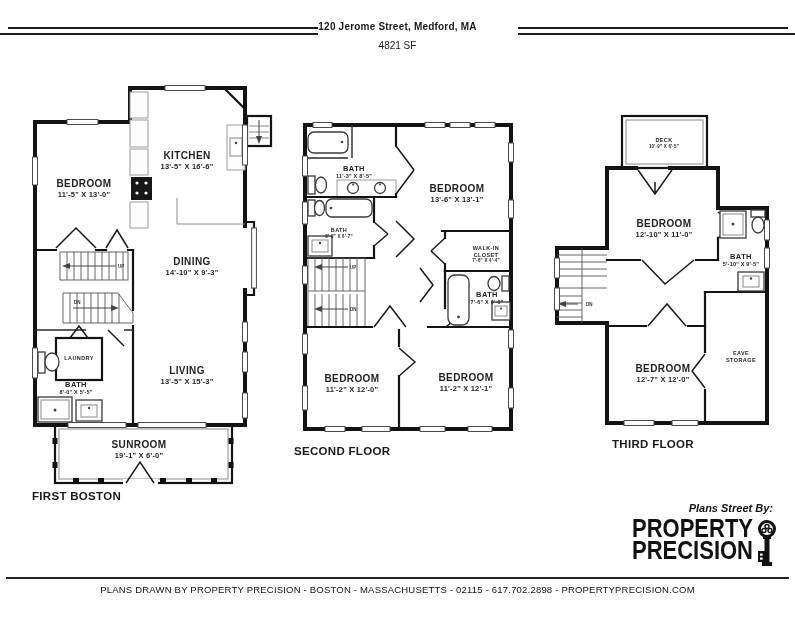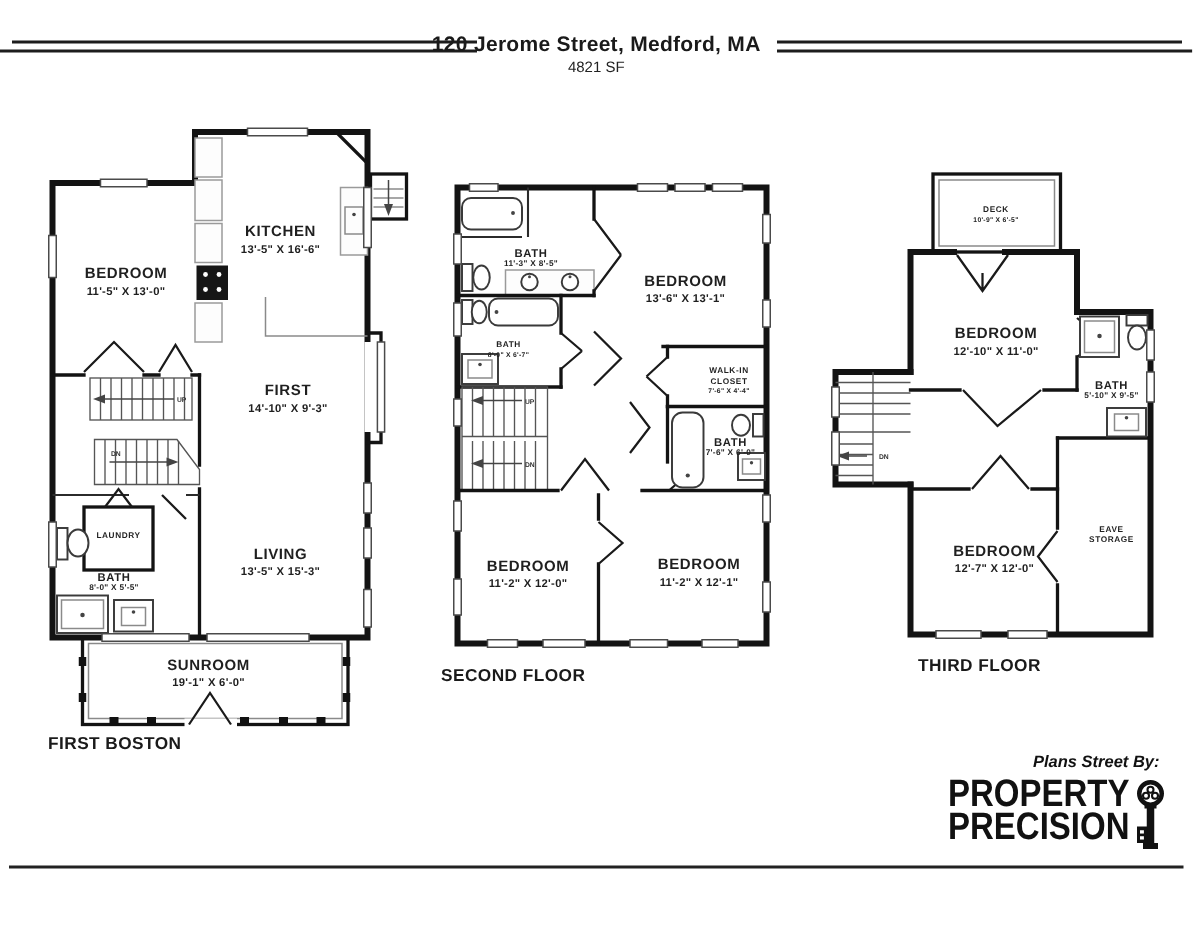--- a/index.html
+++ b/index.html
@@ -1,20 +1,20 @@
 <!DOCTYPE html>
 <html><head>
 <meta charset="utf-8">
 <style>
   html,body{margin:0;padding:0;background:#fff;}
   .sheet{position:relative;width:795px;height:618px;background:#fff;overflow:hidden;
          font-family:"Liberation Sans",sans-serif;color:#1a1a1a;}
   .hline{position:absolute;height:2px;background:#1d1d1d;}
   .title{position:absolute;left:0;right:0;top:21px;text-align:center;font-weight:bold;
-         font-size:14px;letter-spacing:.2px;color:#1a1a1a;}
+         font-size:10px;letter-spacing:.2px;color:#1a1a1a;}
   .subtitle{position:absolute;left:0;right:0;top:40px;text-align:center;font-size:10px;color:#222;}
   .plan{position:absolute;}
   .rlabel{position:absolute;transform:translate(-50%,-50%);text-align:center;white-space:nowrap;
           color:#1f1f1f;line-height:1.2;z-index:3;}
   .rname{display:block;font-weight:bold;letter-spacing:.4px;}
   .rdims{display:block;font-weight:bold;letter-spacing:.2px;}
   .rdims:empty{display:none;}
   .lg .rname{font-size:10px;} .lg .rdims{font-size:7.5px;}
   .md .rname{font-size:7.5px;} .md .rdims{font-size:5.5px;}
   .sm .rname{font-size:5.5px;} .sm .rdims{font-size:4.5px;}
@@ -151,21 +151,21 @@
   </svg>
   <div class="rlabel lg" style="left:84px;top:188px;">
     <span class="rname">BEDROOM</span>
     <span class="rdims">11'-5" X 13'-0"</span>
   </div>
   <div class="rlabel lg" style="left:187px;top:160px;">
     <span class="rname">KITCHEN</span>
     <span class="rdims">13'-5" X 16'-6"</span>
   </div>
   <div class="rlabel lg" style="left:192px;top:266px;">
-    <span class="rname">FIRST</span>
+    <span class="rname">DINING</span>
     <span class="rdims">14'-10" X 9'-3"</span>
   </div>
   <div class="rlabel lg" style="left:187px;top:375px;text-align:center;">
     <span class="rname">LIVING</span>
     <span class="rdims">13'-5" X 15'-3"</span>
   </div>
   <div class="rlabel sm" style="left:79px;top:358px;">
     <span class="rname">LAUNDRY</span>
   </div>
   <div class="rlabel md" style="left:76px;top:388px;">
@@ -382,14 +382,15 @@
     <circle cx="15" cy="10.5" r="2" fill="none" stroke="#111" stroke-width="1.4"></circle>
     <rect x="9.5" y="16" width="5" height="26" fill="#111"></rect>
     <rect x="8" y="16" width="8" height="3" fill="#111"></rect>
     <rect x="3" y="31" width="7" height="11" fill="#111"></rect>
     <rect x="5" y="33.5" width="2.6" height="2.2" fill="#fff"></rect>
     <rect x="5" y="37.5" width="2.6" height="2.2" fill="#fff"></rect>
     <rect x="7" y="42" width="10" height="4" fill="#111"></rect>
   </svg>
 
   <div class="footline"></div>
+  <div class="foottext">PLANS DRAWN BY PROPERTY PRECISION - BOSTON - MASSACHUSETTS - 02115 - 617.702.2898 - PROPERTYPRECISION.COM</div>
 
 </div>
 
 </body></html>

